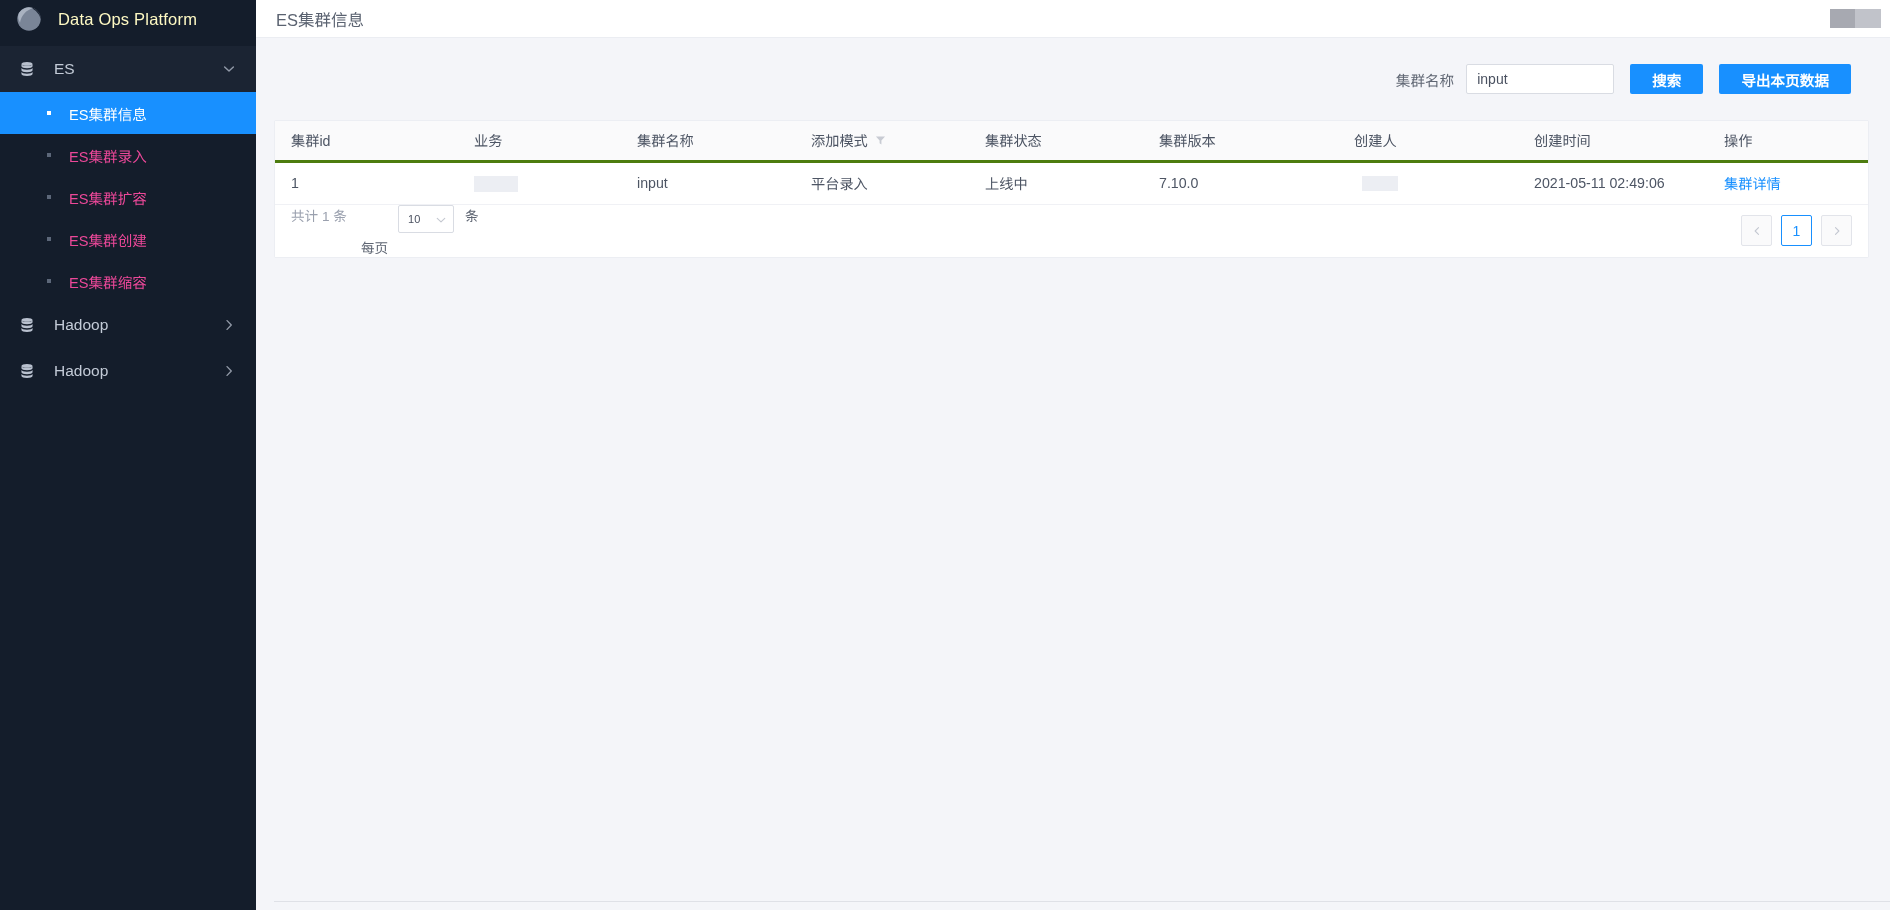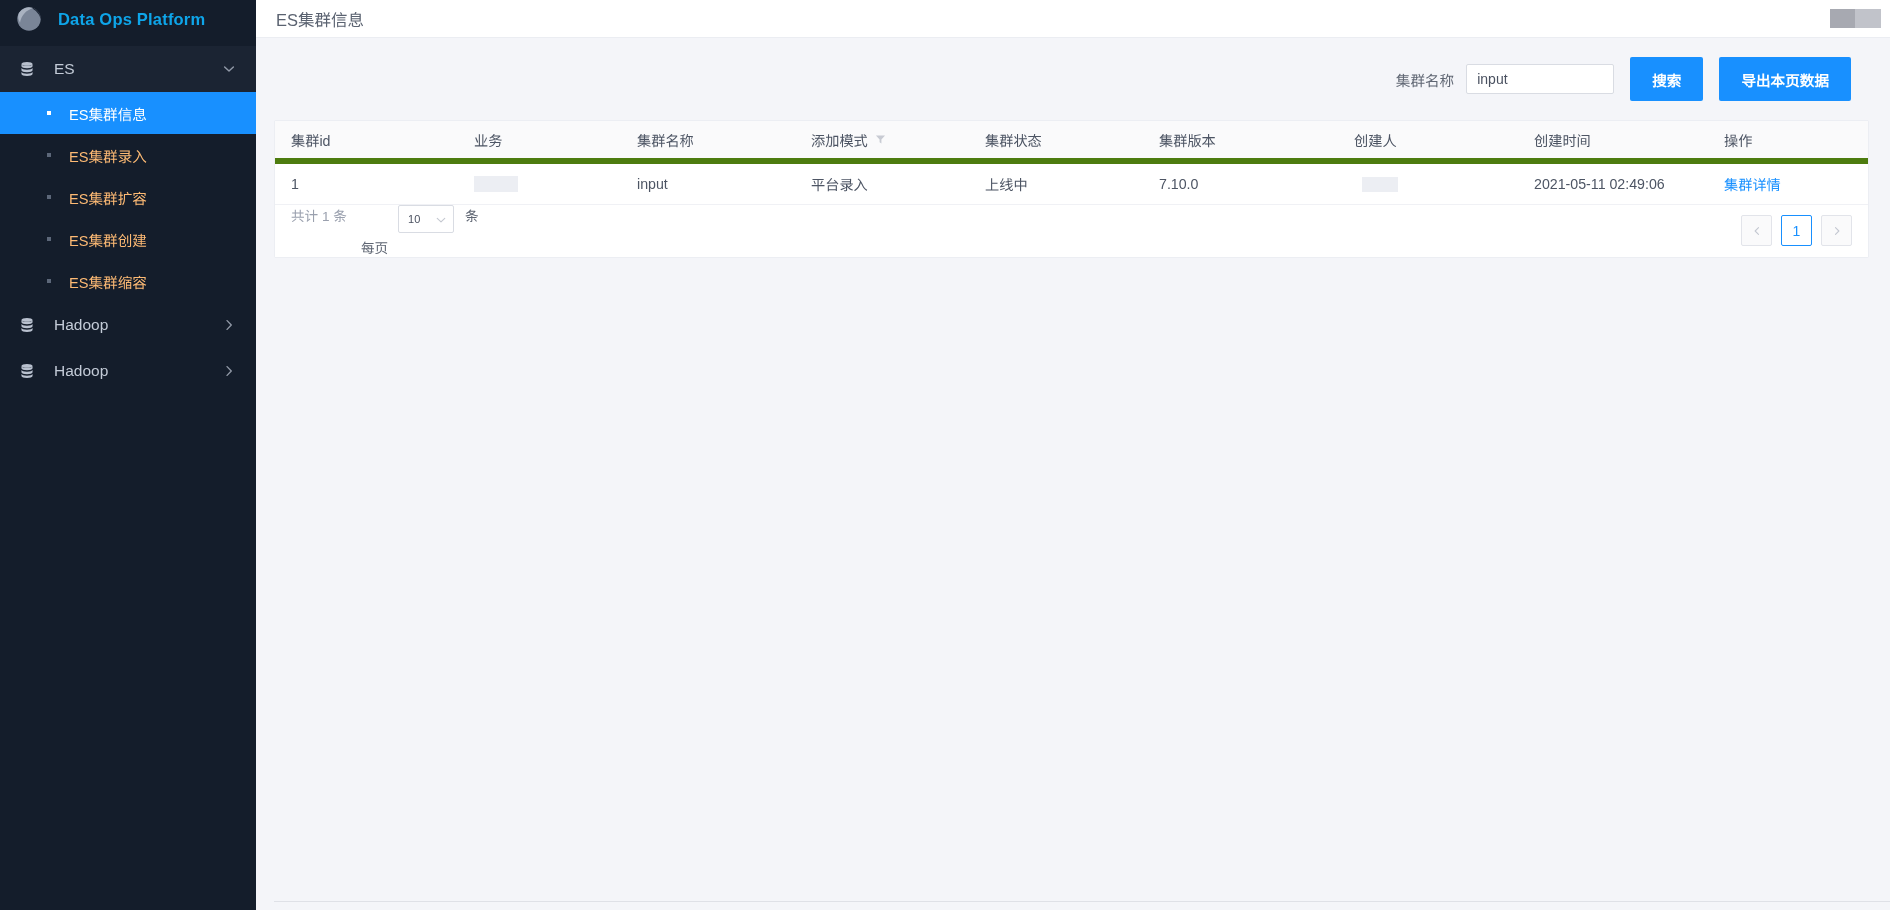--- a/index.html
+++ b/index.html
@@ -30,22 +30,22 @@
   .brand {
     height: 38px;
     display: flex;
     align-items: center;
     padding-left: 14px;
     gap: 14px;
   }
   .brand-logo { width: 30px; height: 30px; flex: none; display:block; }
   .brand-title {
     font-size: 16.5px;
-    font-weight: bold;
-    color: #0ea5e9;
+    font-weight: normal;
+    color: #fef9c3;
     letter-spacing: .2px;
     white-space: nowrap;
   }
   .nav { margin-top: 8px; }
   .nav-group-row {
     height: 46px;
     display: flex;
     align-items: center;
     padding: 0 20px 0 14px;
     cursor: pointer;
@@ -75,21 +75,21 @@
     position: relative;
   }
   .sub-dot {
     width: 4px; height: 4px;
     background: #5c6779;
     margin-right: 18px;
     flex: none;
   }
   .sub-label {
     font-size: 14.6px;
-    color: #fdba74;
+    color: #ec4899;
     white-space: nowrap;
   }
   .sub-item.active { background: #1890ff; }
   .sub-item.active .sub-label { color: #ffffff; }
   .sub-item.active .sub-dot { background: #ffffff; }
 
   
   #main {
     flex: 1;
     height: 910px;
@@ -151,21 +151,21 @@
     background: #ffffff;
     border-radius: 2px;
     font-size: 14px;
     color: #4a5160;
     padding: 0 10px;
     font-family: "Liberation Sans", sans-serif;
     outline: none;
   }
   .text-input::placeholder { color: #b4b9c4; }
   .btn {
-    height: 44px;
+    height: 30px;
     border: none;
     border-radius: 2px;
     background: #1890ff;
     color: #ffffff;
     font-size: 14.6px;
     font-weight: bold;
     cursor: pointer;
     font-family: "Liberation Sans", sans-serif;
     padding: 0 18px;
     white-space: nowrap;
@@ -180,21 +180,21 @@
     border-radius: 2px;
     margin-right: 10px;
   }
   table.grid {
     width: 100%;
     border-collapse: collapse;
     table-layout: fixed;
   }
   table.grid thead th {
     background: #fafafb;
-    border-bottom: 6px solid #4d7c0f;
+    border-bottom: 3px solid #4d7c0f;
     height: 40px;
     text-align: left;
     font-size: 14.2px;
     font-weight: normal;
     color: #4d5564;
     padding: 0 0 0 16px;
     white-space: nowrap;
   }
   table.grid thead th .th-in { display: flex; align-items: center; gap: 7px; }
   .funnel { width: 11px; height: 11px; opacity: .45; flex: none; }

